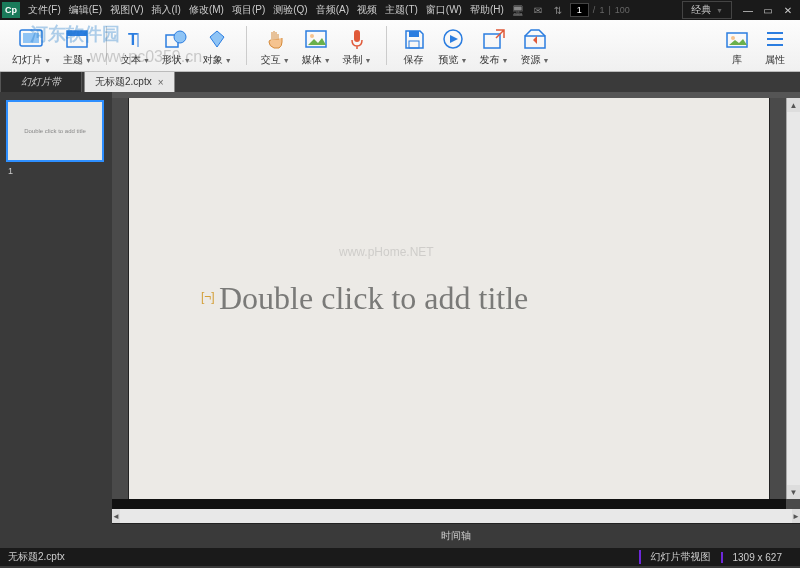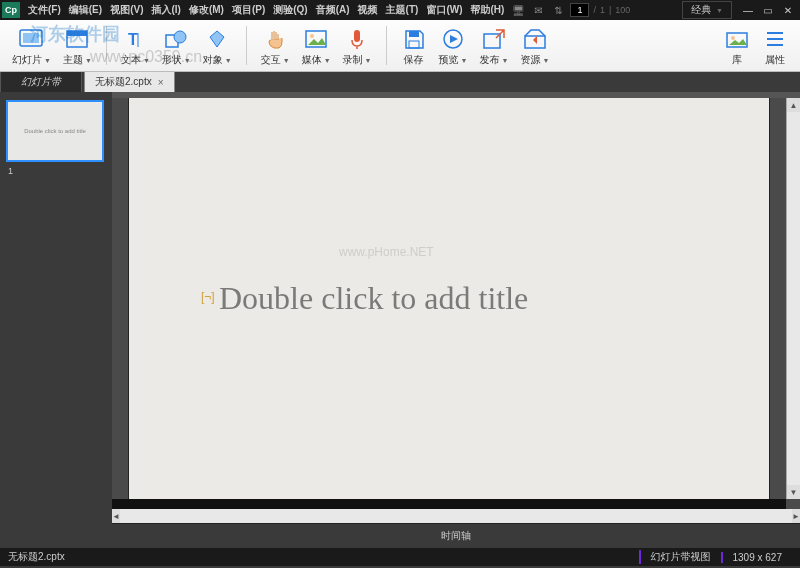--- a/index.html
+++ b/index.html
@@ -1,20 +1,20 @@
 <!DOCTYPE html>
 <html><head>
 <meta charset="utf-8">
 <style>
 * { margin: 0; padding: 0; box-sizing: border-box; font-family: "Microsoft YaHei", Arial, sans-serif; }
 body { width: 800px; height: 568px; background: #3a3a3a; overflow: hidden; }
 
 .menubar { height: 20px; background: #1a1a1a; display: flex; align-items: center; padding: 0 2px; font-size: 10px; color: #ccc; }
 .app-icon { width: 18px; height: 16px; background: #1a7a5a; color: #fff; font-size: 9px; font-weight: bold; display: flex; align-items: center; justify-content: center; margin-right: 4px; border-radius: 0; }
-.menu-item { padding: 0 4px; cursor: pointer; white-space: nowrap; font-weight: bold; }
+.menu-item { padding: 0 4px; cursor: pointer; white-space: nowrap; }
 .menu-spacer { flex: 1; }
 .menu-icon { width: 14px; height: 14px; margin: 0 3px; color: #888; display: inline-flex; align-items: center; justify-content: center; }
 .page-box { background: #000; color: #fff; font-size: 9px; padding: 1px 6px; margin: 0 2px; border: 1px solid #444; }
 .page-sep { color: #666; font-size: 9px; margin: 0 2px; }
 .layout-dd { background: #1a1a1a; color: #ccc; font-size: 10px; padding: 1px 8px; margin: 0 6px; border: 1px solid #444; }
 .win-btns { display: flex; gap: 0; }
 .win-btn { width: 20px; height: 16px; color: #ccc; font-size: 10px; display: flex; align-items: center; justify-content: center; cursor: pointer; }
 
 .toolbar { height: 52px; background: linear-gradient(#fdfdfd, #f0f0f0); border-bottom: 1px solid #bbb; display: flex; align-items: stretch; padding: 2px 0; position: relative; }
 .tool-group { display: flex; align-items: center; padding: 0 6px; }

